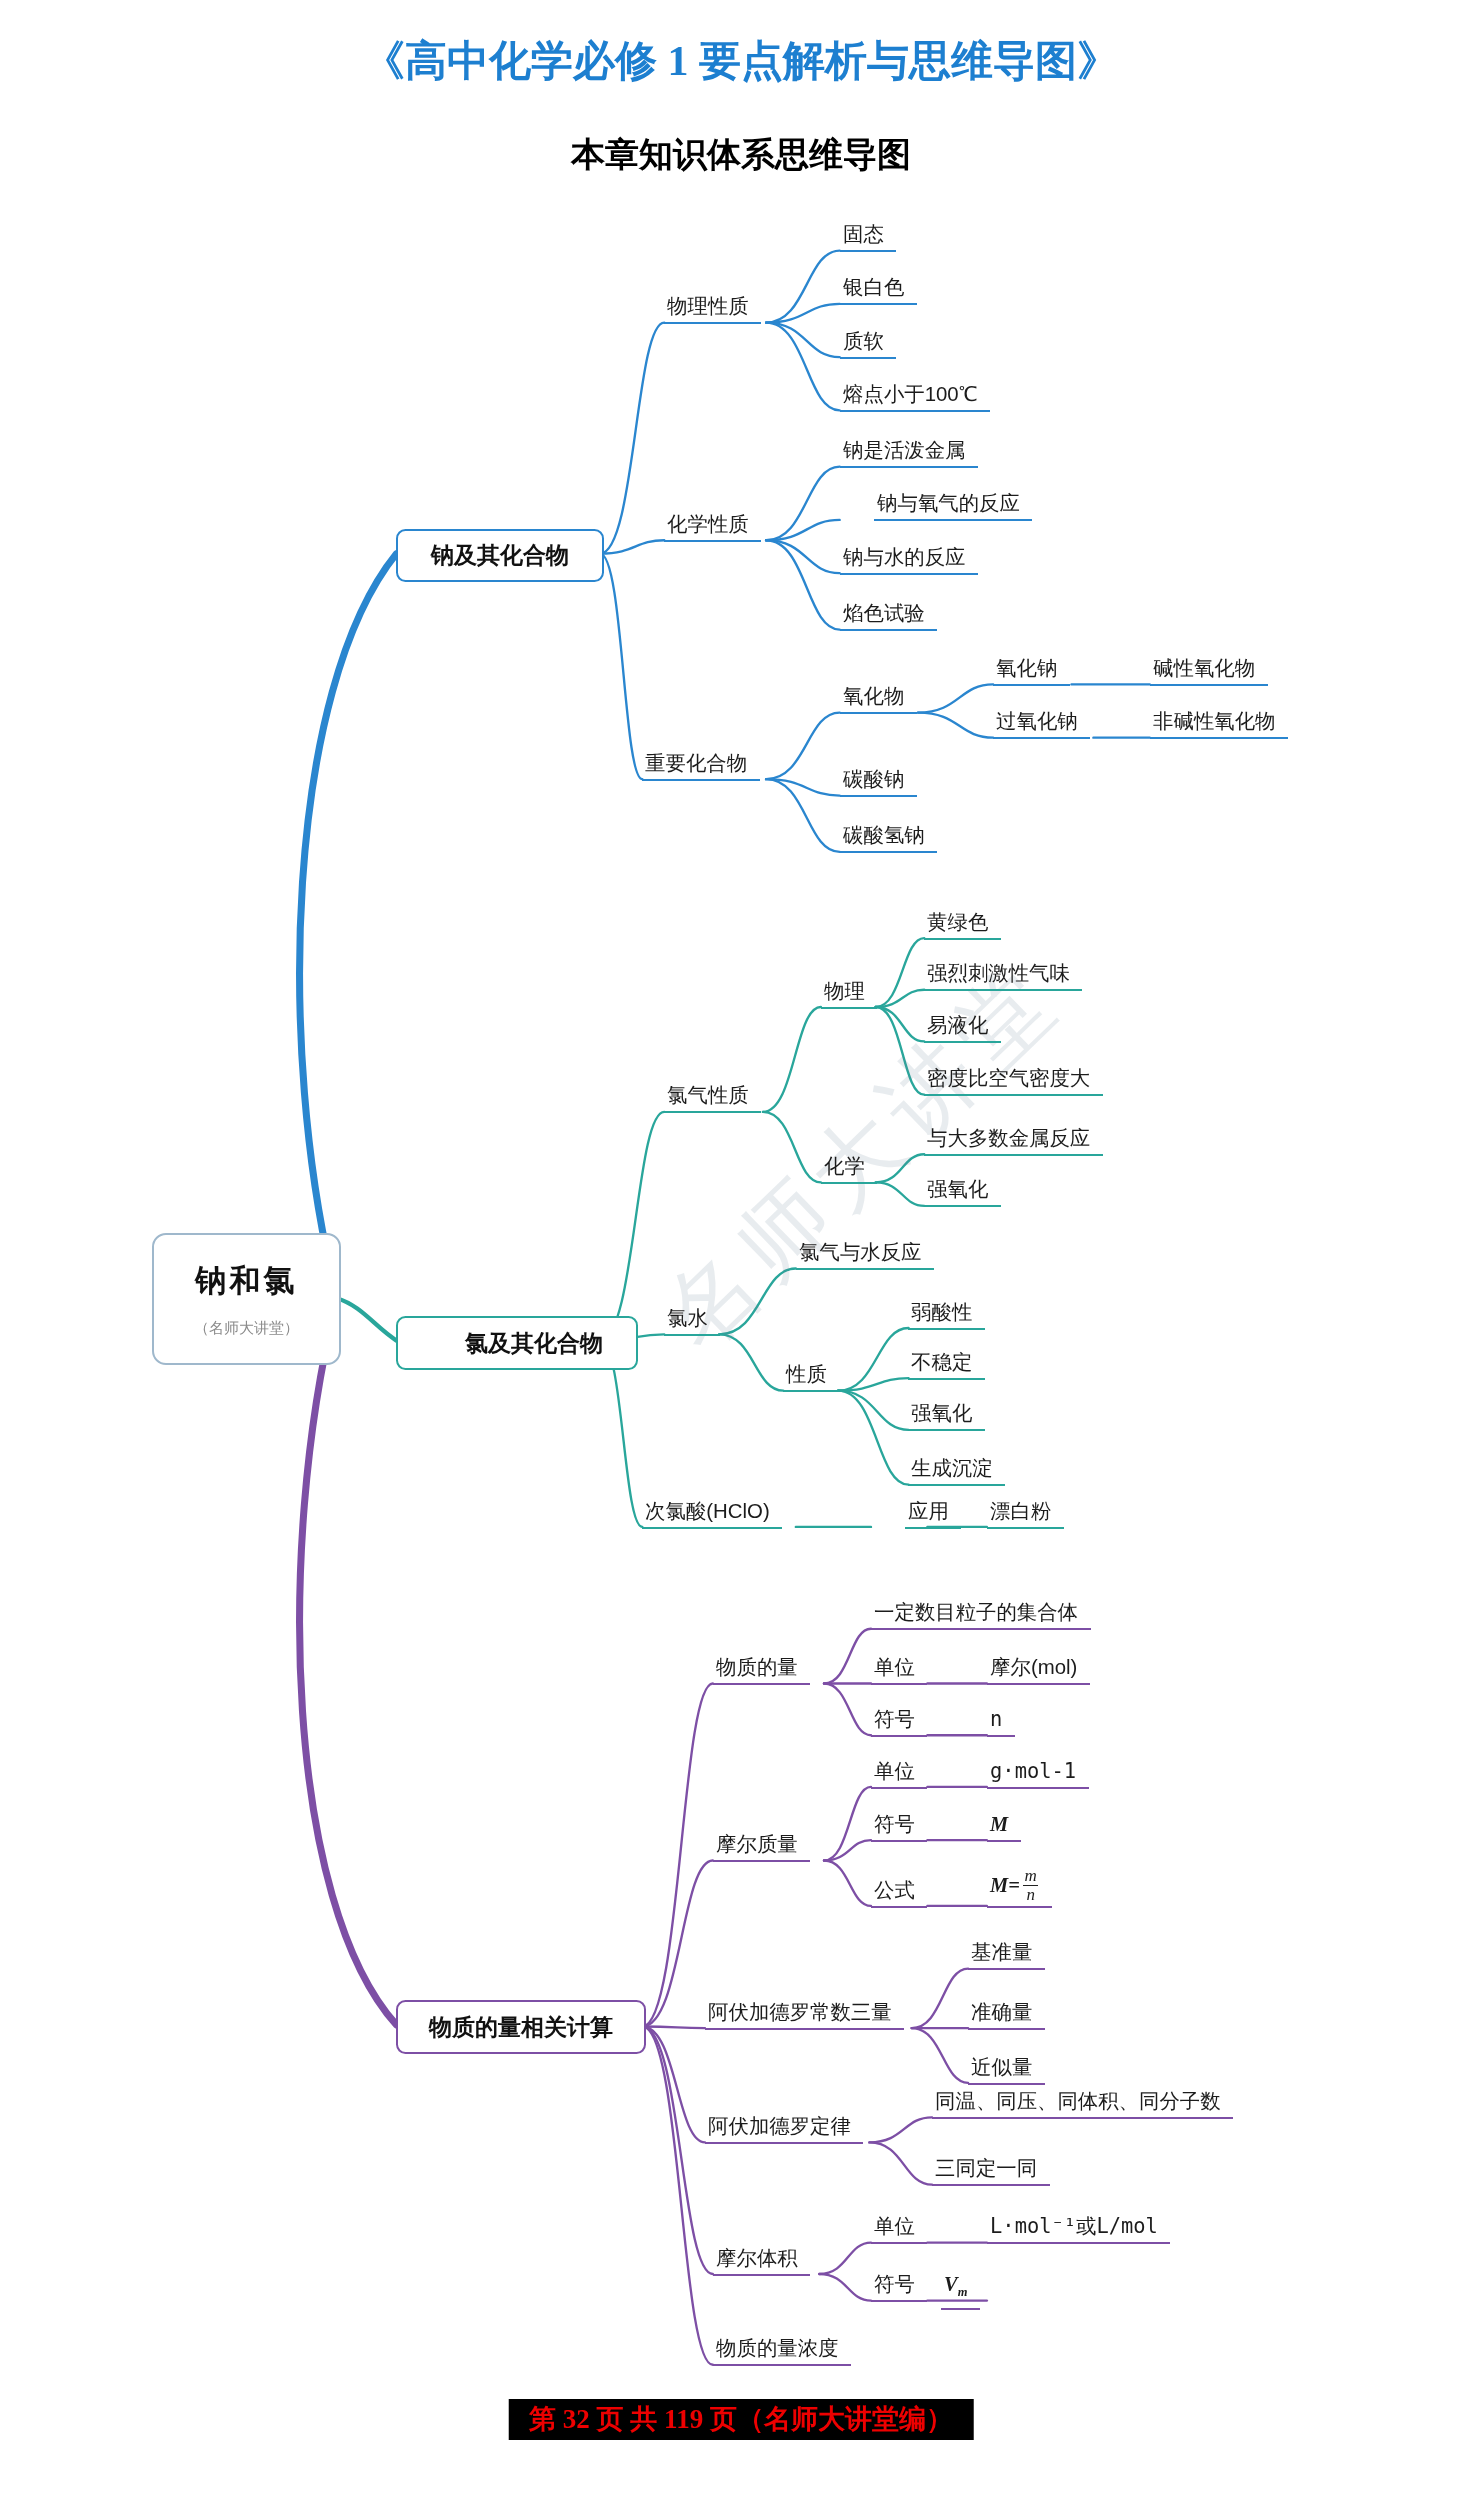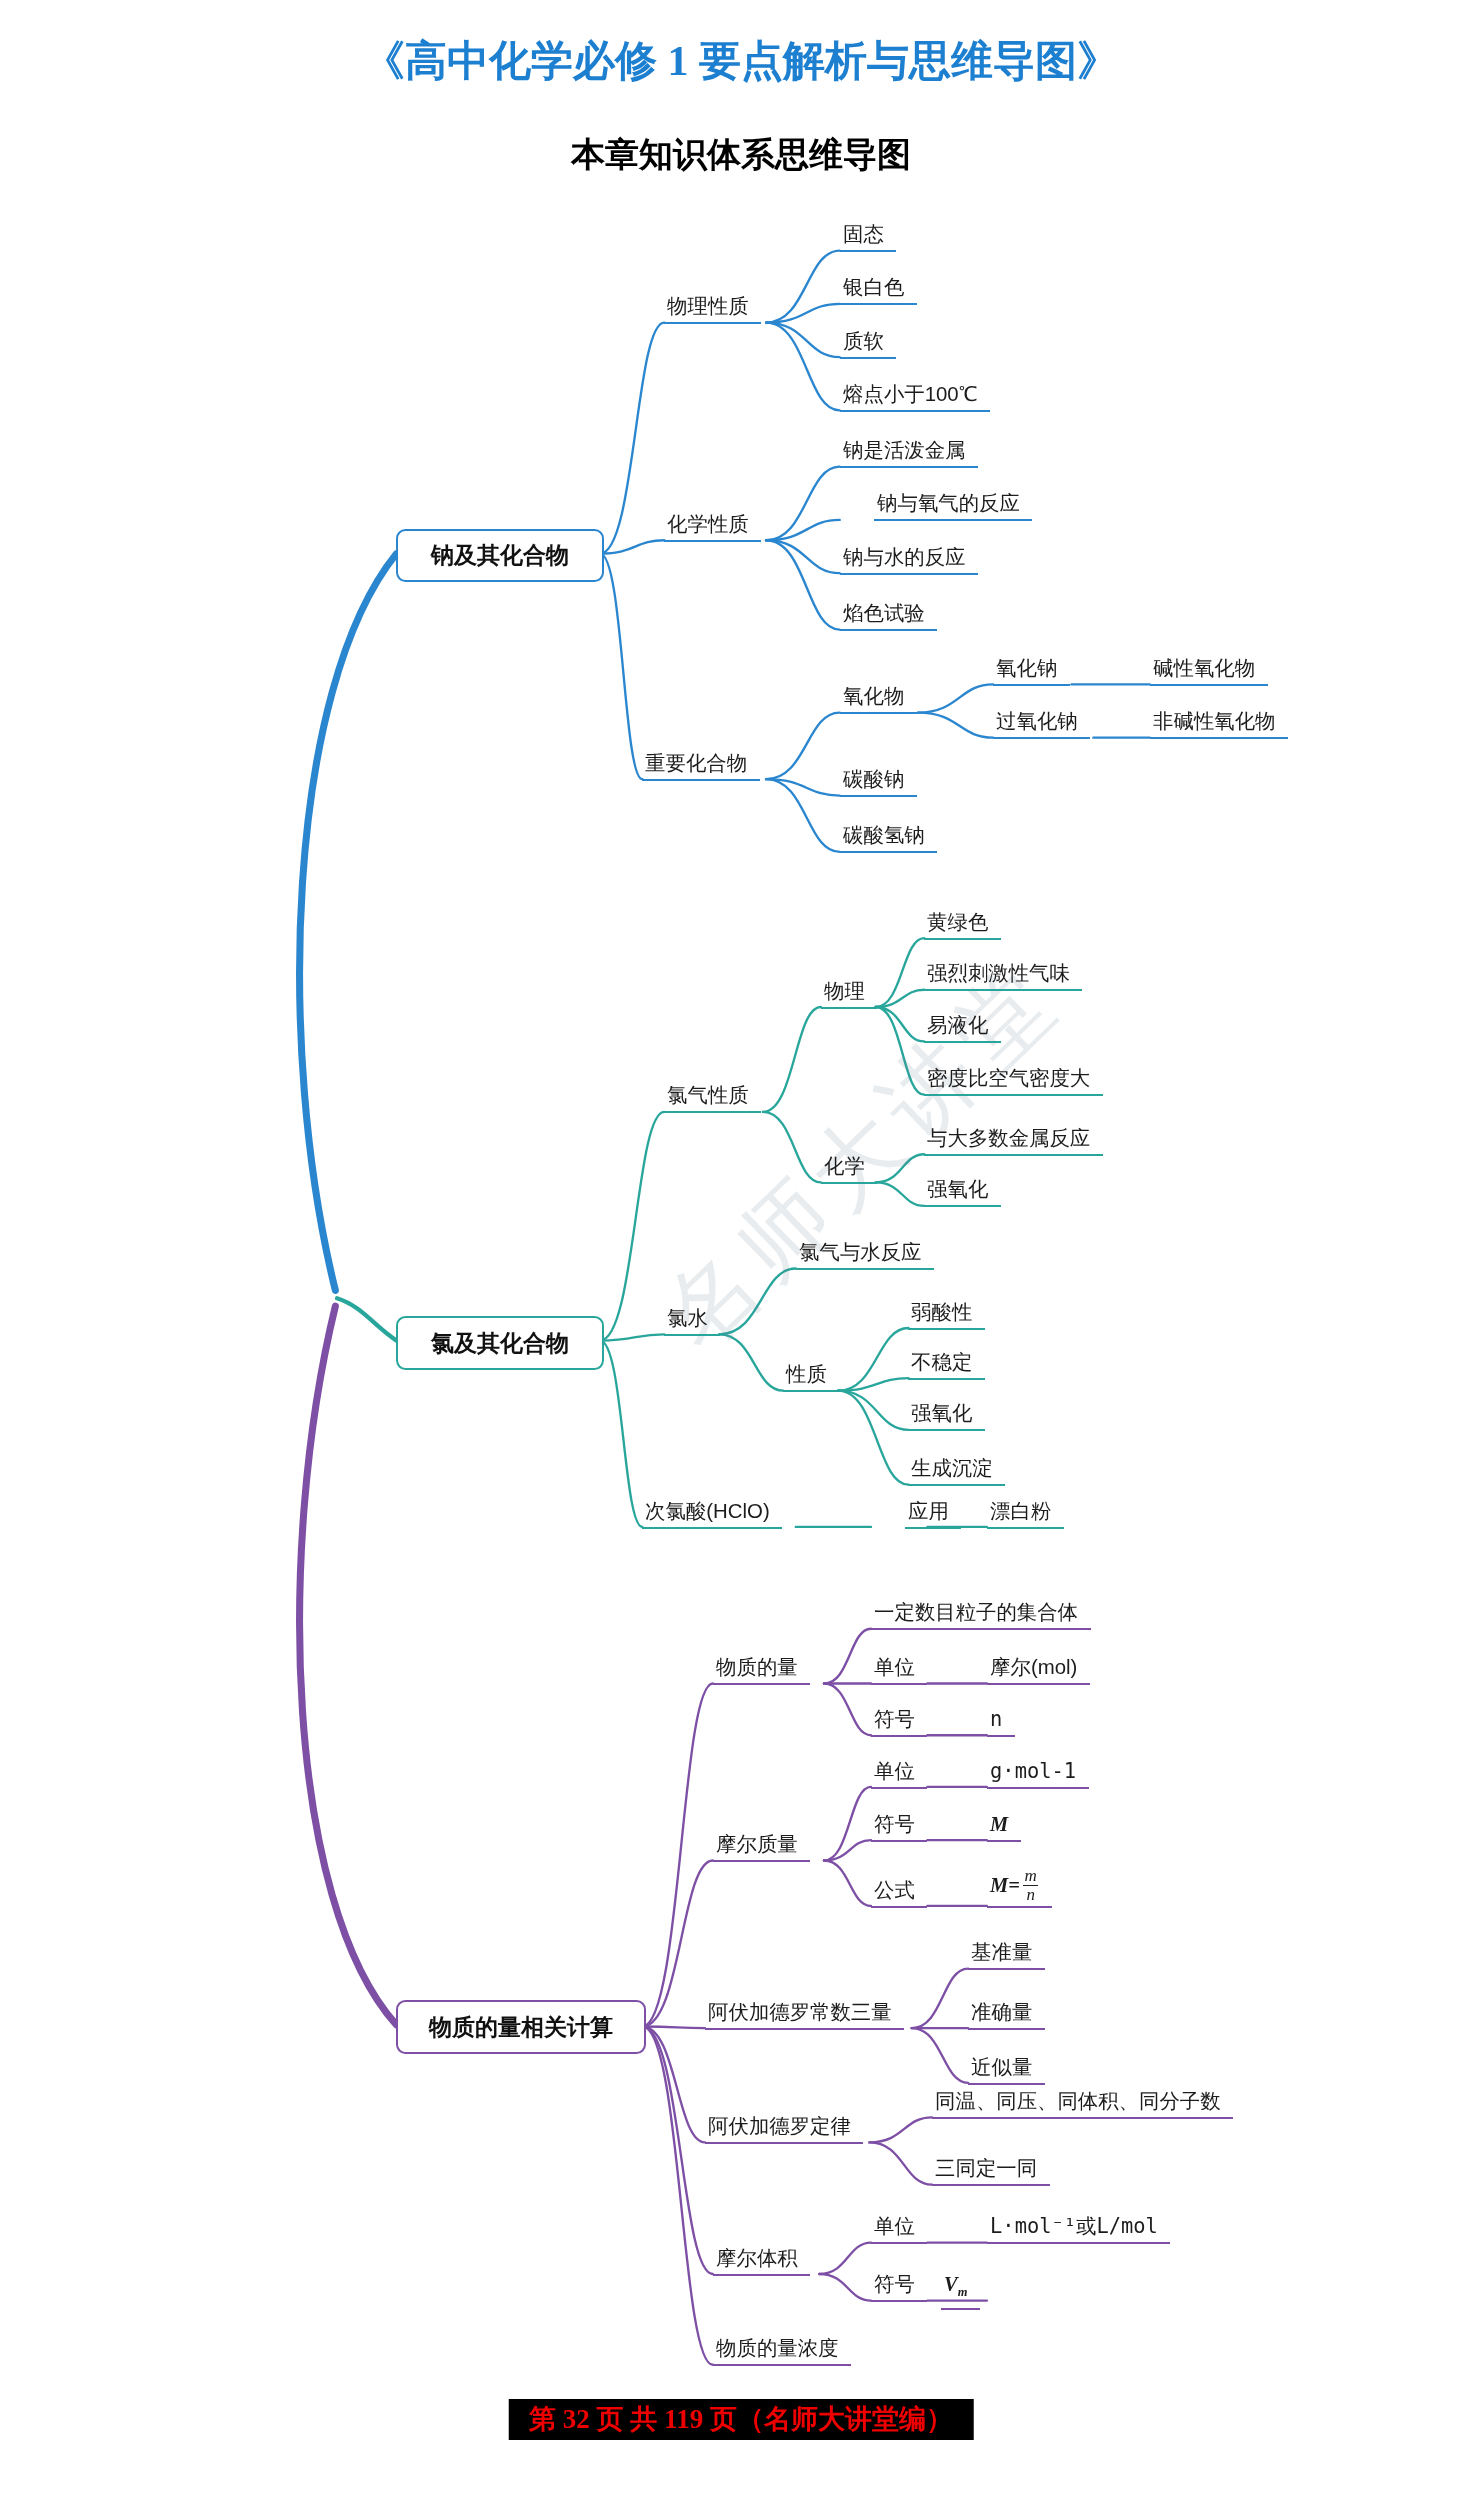--- a/index.html
+++ b/index.html
@@ -122,23 +122,27 @@
       <path d="M 1046 2904 C 1082.3 2904, 1082.3 2864, 1112 2864" fill="none" stroke="#7d4fa5" stroke-width="3" stroke-linecap="round"></path>
       <path d="M 1046 2904 C 1082.3 2904, 1082.3 2938, 1112 2938" fill="none" stroke="#7d4fa5" stroke-width="3" stroke-linecap="round"></path>
       <path d="M 1184 2864 C 1225.8 2864, 1225.8 2864, 1260 2864" fill="none" stroke="#7d4fa5" stroke-width="3" stroke-linecap="round"></path>
       <path d="M 1184 2938 C 1225.8 2938, 1225.8 2938, 1260 2938" fill="none" stroke="#7d4fa5" stroke-width="3" stroke-linecap="round"></path>
     </svg>
 
   <div class="doc-title">《高中化学必修 1 要点解析与思维导图》</div>
   <div class="doc-subtitle">本章知识体系思维导图</div>
   <div class="watermark">名师大讲堂</div>
 
+  <div class="rootbox">
+    <div class="rlabel">钠和氯</div>
+    <div class="rsub">（名师大讲堂）</div>
+  </div>
 
   <div class="branchbox bb1" style="left:396px;top:529px;width:204px;height:49px;">钠及其化合物</div>
-  <div class="branchbox bb2" style="left:396px;top:1316px;width:204px;height:50px;">氯及其化合物</div>
+  <div class="branchbox bb2" style="left:396px;top:1316px;width:204px;height:50px;padding-left:34px;">氯及其化合物</div>
   <div class="branchbox bb3" style="left:396px;top:2000px;width:246px;height:50px;">物质的量相关计算</div>
 
   <div class="lbl b1" style="left:664px;top:292px;">物理性质</div>
   <div class="lbl b1" style="left:840px;top:220px;">固态</div>
   <div class="lbl b1" style="left:840px;top:273px;">银白色</div>
   <div class="lbl b1" style="left:840px;top:327px;">质软</div>
   <div class="lbl b1" style="left:840px;top:380px;">熔点小于100℃</div>
 
   <div class="lbl b1" style="left:664px;top:510px;">化学性质</div>
   <div class="lbl b1" style="left:840px;top:436px;">钠是活泼金属</div>

